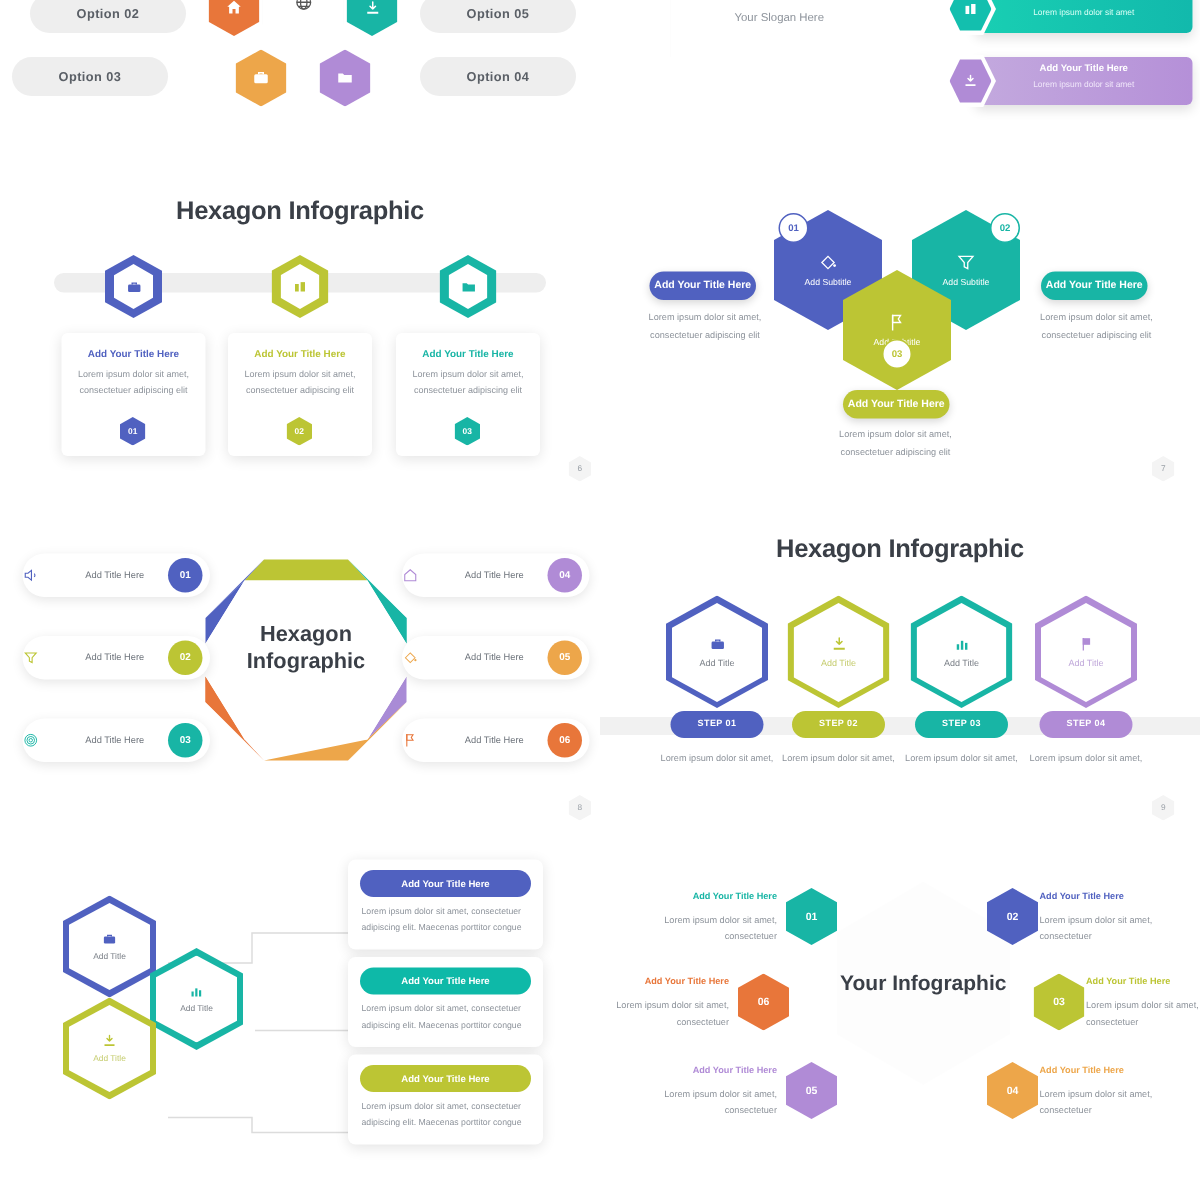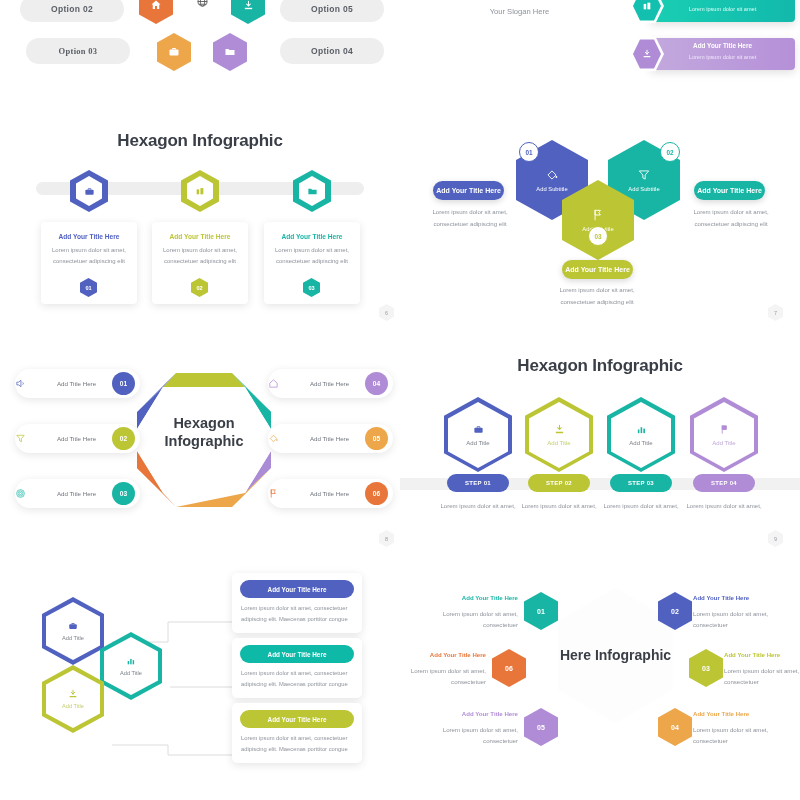--- a/index.html
+++ b/index.html
@@ -144,21 +144,21 @@
   }
   svg { display:block; }
 </style>
 </head>
 <body>
 
 <div class="page">
 
   <div>
     <div class="opt" style="left:20px;top:-4px;width:104px;">Option 02</div>
-    <div class="opt" style="left:26px;top:38px;width:104px;font-family:Liberation Serif, serif;">Option 03</div>
+    <div class="opt" style="left:8px;top:38px;width:104px;">Option 03</div>
     <div class="opt" style="left:280px;top:-4px;width:104px;">Option 05</div>
     <div class="opt" style="left:280px;top:38px;width:104px;">Option 04</div>
 
     <div class="s5hex soft" style="left:139px;top:-14px;background:#e8763a;">
       <span>
         <svg width="12" height="12" viewBox="0 0 24 24" fill="#fff">
             <path d="M12 3 3 11h2.5v9H10v-6h4v6h4.5v-9H21z"></path>
           </svg>
       </span>
     </div>
@@ -556,21 +556,21 @@
       <div class="p">Lorem ipsum dolor sit amet, consectetuer adipiscing elit. Maecenas porttitor congue</div>
     </div>
   </div>
 
   <div>
     <div style="position:absolute;left:558px;top:588px;width:115px;height:135px;background:#fdfdfd;
          -webkit-clip-path:polygon(50% 0%,100% 25%,100% 75%,50% 100%,0% 75%,0% 25%);
          clip-path:polygon(50% 0%,100% 25%,100% 75%,50% 100%,0% 75%,0% 25%);
          filter:drop-shadow(0 4px 9px rgba(0,0,0,.11));"></div>
     <div style="position:absolute;left:558px;top:588px;width:115px;height:135px;display:flex;align-items:center;justify-content:center;
-         text-align:center;font-size:14px;font-weight:bold;color:#3a3f47;line-height:1.25;">Here Infographic</div>
+         text-align:center;font-size:14px;font-weight:bold;color:#3a3f47;line-height:1.25;">Your Infographic</div>
 
     <div class="sh11" style="left:524px;top:592px;background:#18b5a5;">01</div>
     <div class="t11" style="left:428px;top:594px;text-align:right;color:#18b5a5;">Add Your Title Here</div>
     <div class="p11" style="left:428px;top:608px;text-align:right;">Lorem ipsum dolor sit amet, consectetuer</div>
 
     <div class="sh11" style="left:658px;top:592px;background:#5061c0;">02</div>
     <div class="t11" style="left:693px;top:594px;text-align:left;color:#5061c0;">Add Your Title Here</div>
     <div class="p11" style="left:693px;top:608px;text-align:left;">Lorem ipsum dolor sit amet, consectetuer</div>
 
     <div class="sh11" style="left:689px;top:649px;background:#bcc534;">03</div>

